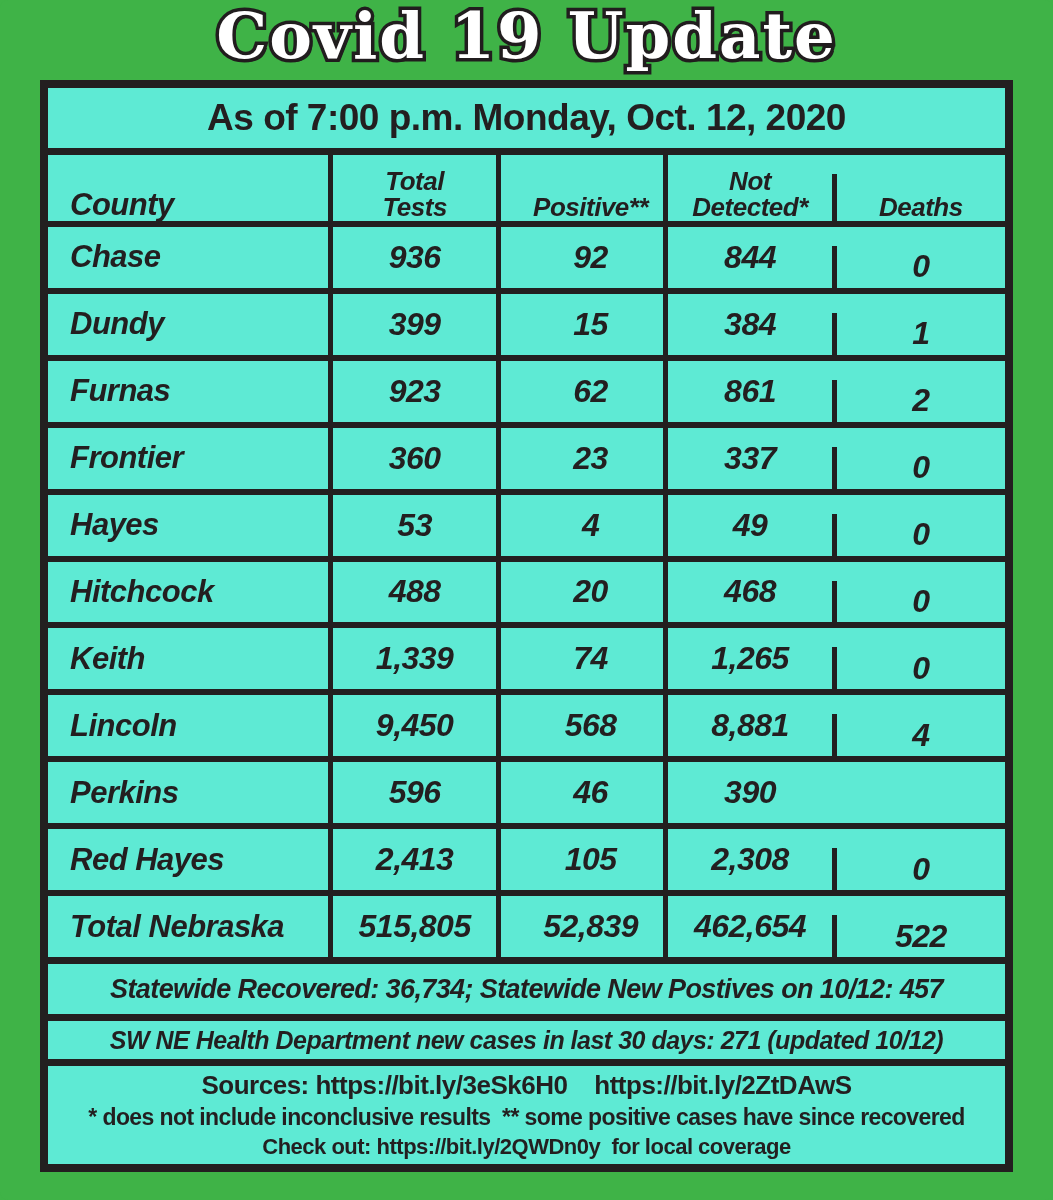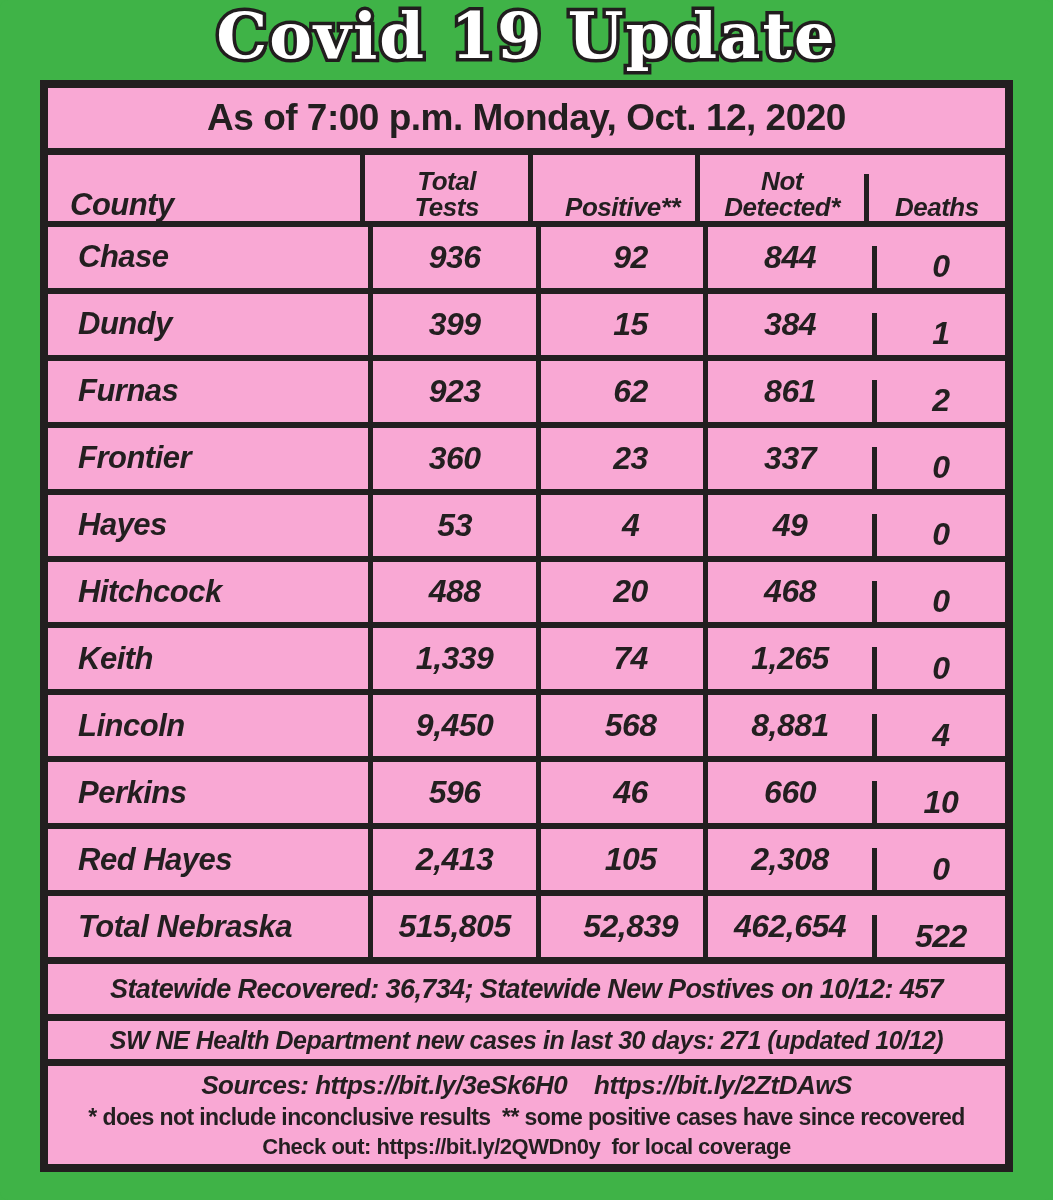--- a/index.html
+++ b/index.html
@@ -33,21 +33,21 @@
     paint-order: stroke fill;
     text-shadow: 3px 3px 0 #211d1e;
   }
   .board {
     position: absolute;
     left: 40px;
     top: 80px;
     width: 973px;
     height: 1092px;
     box-sizing: border-box;
-    background: #f9a8d4;
+    background: #5eead4;
     border: 8px solid #231f20;
     display: flex;
     flex-direction: column;
   }
   .subheader {
     height: 60px;
     flex: 0 0 auto;
     display: flex;
     align-items: center;
     justify-content: center;
@@ -78,28 +78,28 @@
     display: flex;
     align-items: center;
     justify-content: center;
     text-align: center;
     font-weight: bold;
     font-style: italic;
     letter-spacing: -0.5px;
   }
   .cell.vline { border-left: 5px solid #231f20; }
   .col-county        { width: 29.3%; justify-content: flex-start; padding-left: 22px; text-align: left; }
-  .col-total_tests   { width: 17.5%; margin-left: 32px; }
+  .col-total_tests   { width: 17.5%; }
   .col-positive      { width: 17.5%; padding-left: 17px; }
   .col-not_detected  { width: 17.6%; }
   .col-deaths        { flex: 1 1 auto; margin-top: 19px; }
   .thead .cell { font-size: 26px; line-height: 1.02; align-items: flex-end; }
   .thead .col-county { font-size: 31px; }
   .tbody .cell { font-size: 32px; }
-  .tbody .col-county { font-size: 31px; margin-left: 8px; }
+  .tbody .col-county { font-size: 31px; }
   .note {
     flex: 0 0 auto;
     border-top: 7px solid #231f20;
     display: flex;
     align-items: center;
     justify-content: center;
     font-weight: bold;
     font-style: italic;
     white-space: pre-wrap;
     box-sizing: border-box;
@@ -115,21 +115,21 @@
     flex-direction: column;
     align-items: center;
     justify-content: center;
     gap: 3px;
   }
   .src-line {
     font-weight: bold;
     white-space: pre-wrap;
     letter-spacing: -0.5px;
   }
-  .src-sources { font-style: italic; font-size: 26px; }
+  .src-sources { font-size: 26px; }
   .src-foot    { font-size: 23px; letter-spacing: -0.6px; }
   .src-check   { font-size: 22px; }
 </style>
 </head>
 <body>
 
 <div class="poster">
   <div class="title">Covid 19 Update</div>
 
   <div class="board">
@@ -207,22 +207,21 @@
           <div class="cell col-county">Lincoln</div>
           <div class="cell vline col-total_tests">9,450</div>
           <div class="cell vline col-positive">568</div>
           <div class="cell vline col-not_detected">8,881</div>
           <div class="cell vline col-deaths">4</div>
         </div>
         <div class="row">
           <div class="cell col-county">Perkins</div>
           <div class="cell vline col-total_tests">596</div>
           <div class="cell vline col-positive">46</div>
-          <div class="cell vline col-not_detected">660</div>
-          <div class="cell vline col-deaths">10</div>
+          <div class="cell vline col-not_detected">390</div>
         </div>
         <div class="row">
           <div class="cell col-county">Red Hayes</div>
           <div class="cell vline col-total_tests">2,413</div>
           <div class="cell vline col-positive">105</div>
           <div class="cell vline col-not_detected">2,308</div>
           <div class="cell vline col-deaths">0</div>
         </div>
         <div class="row">
           <div class="cell col-county">Total Nebraska</div>

